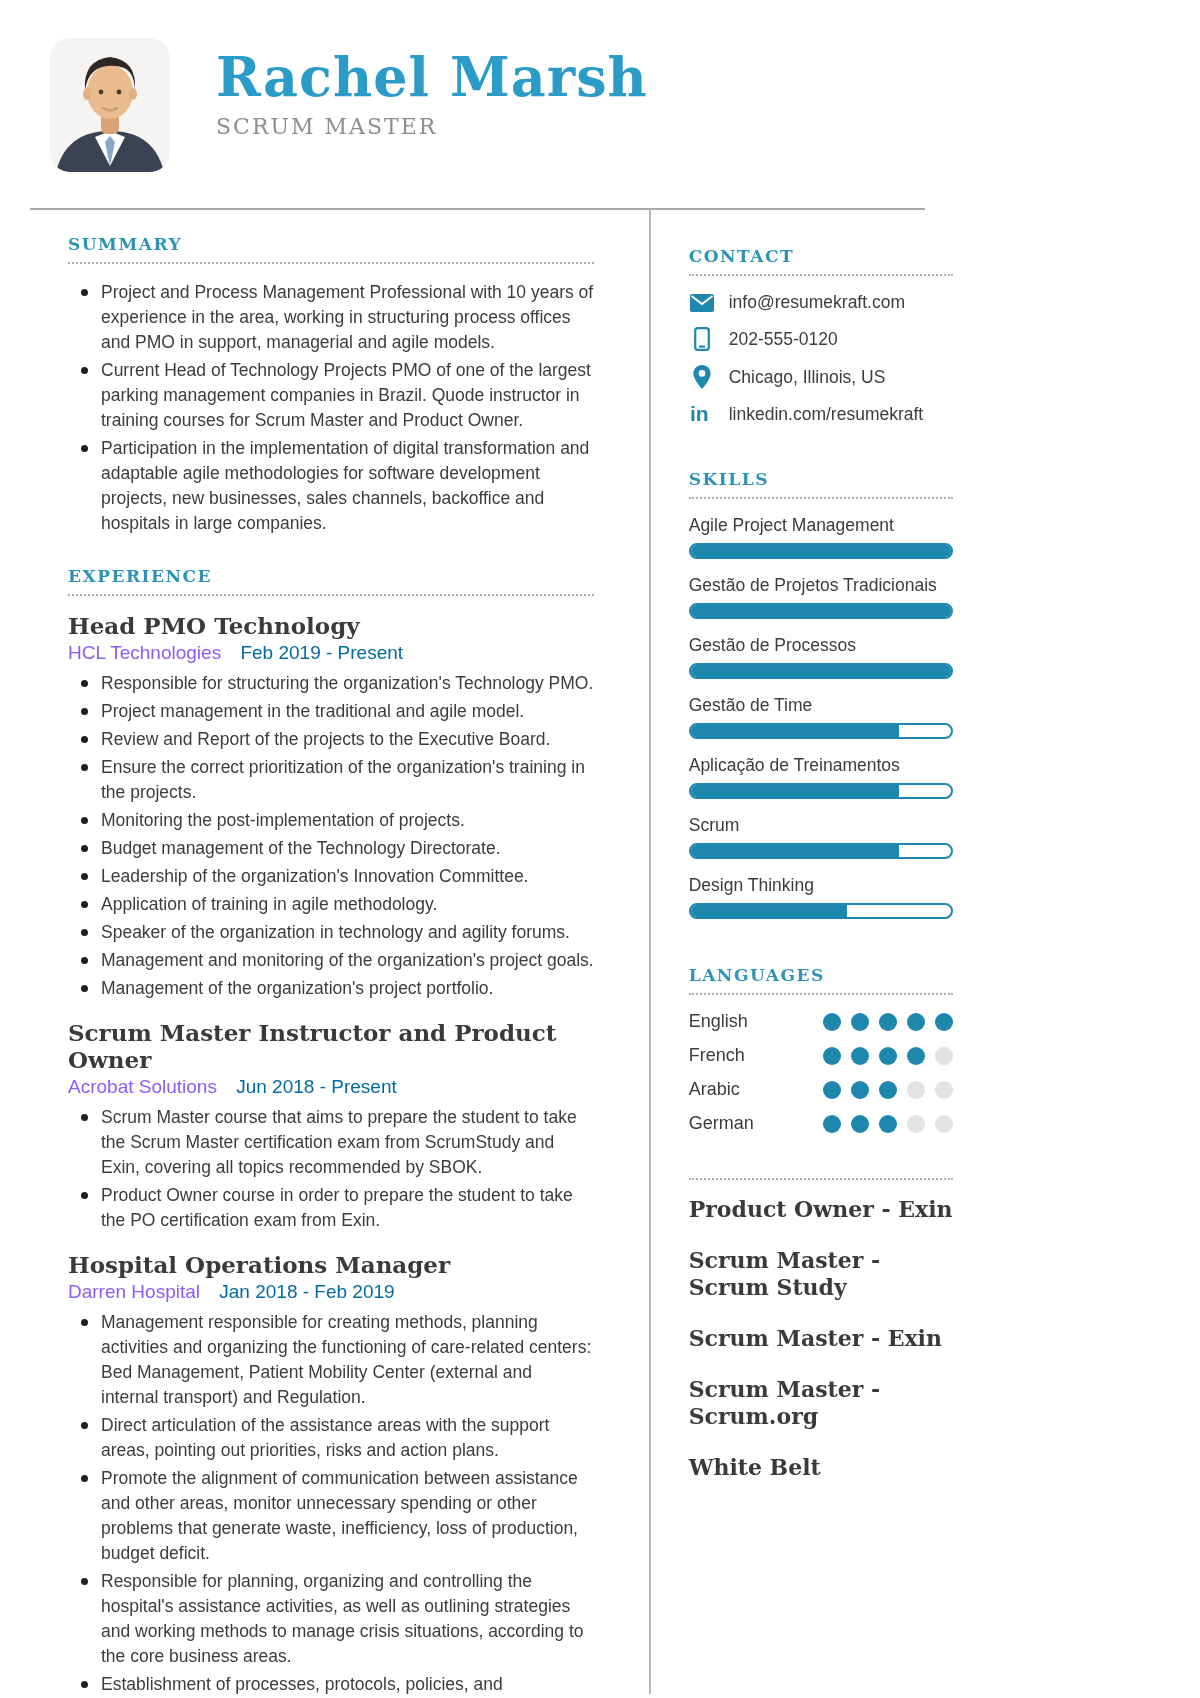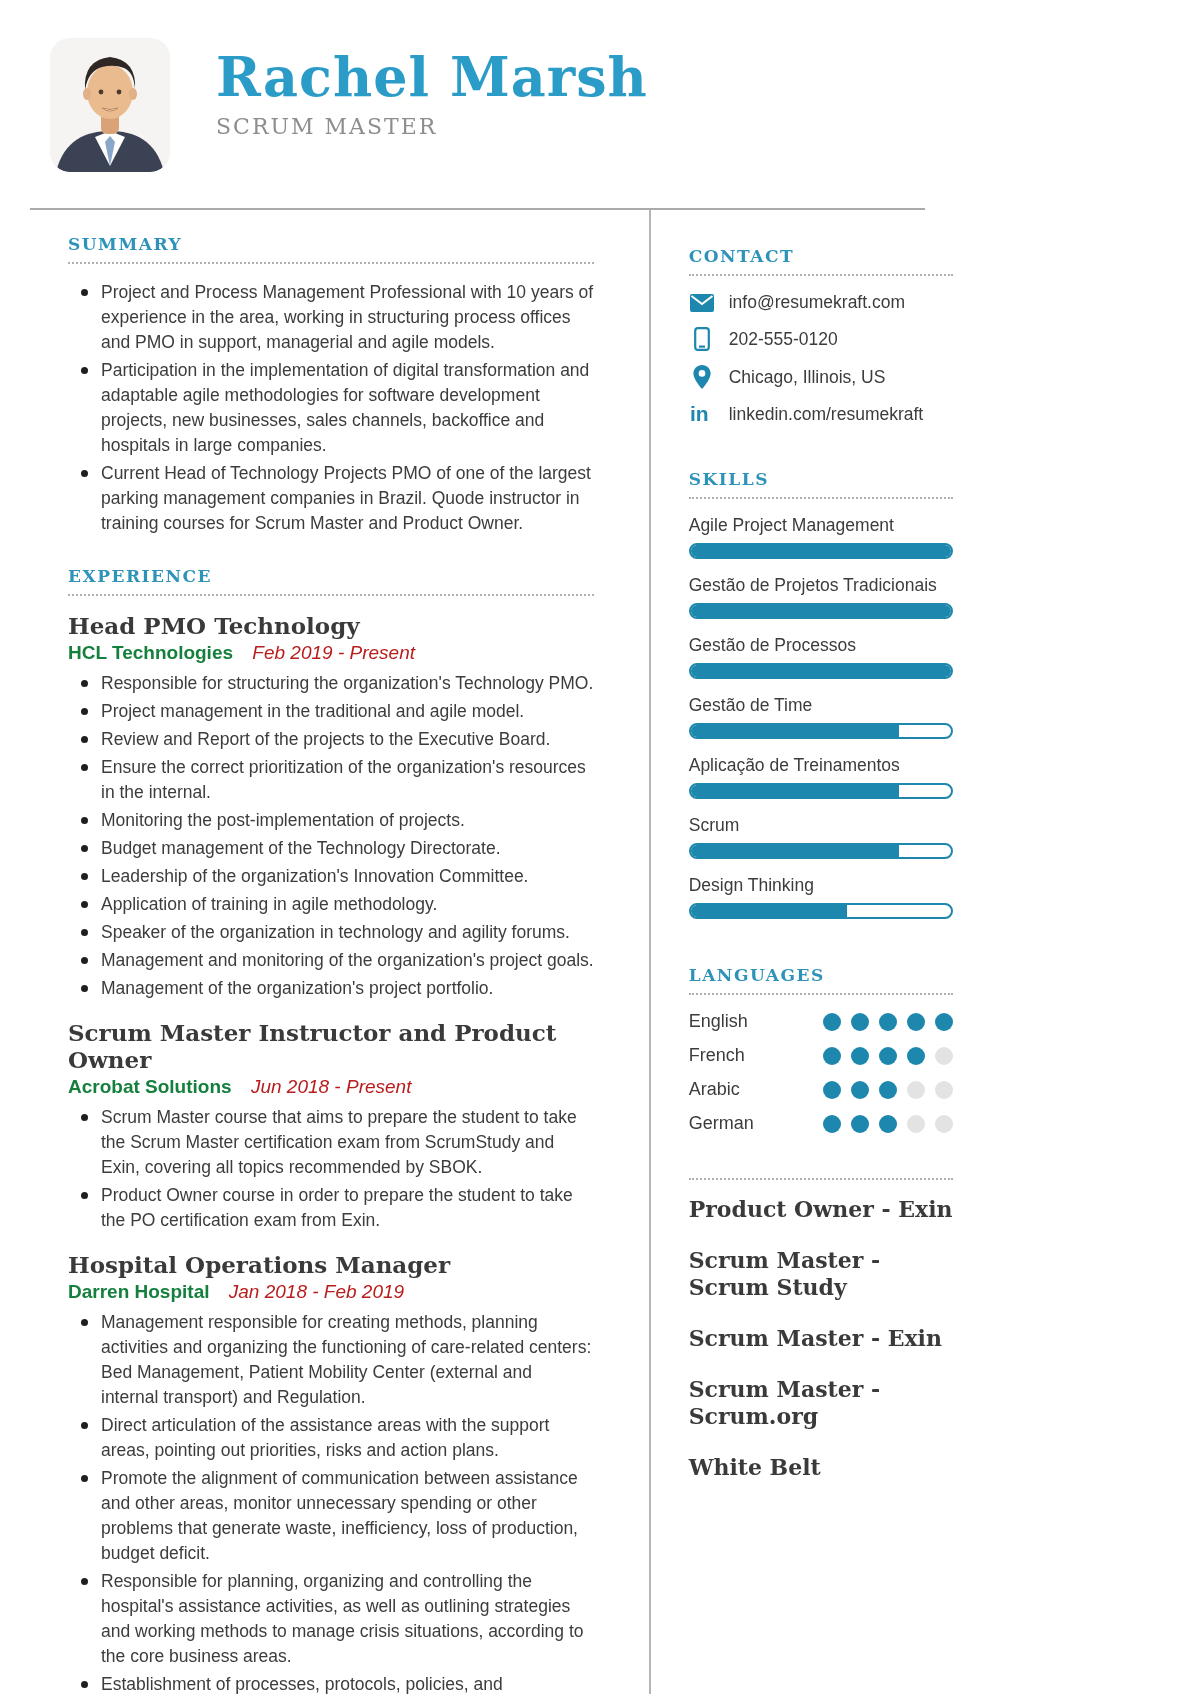--- a/index.html
+++ b/index.html
@@ -34,22 +34,22 @@
             font-size:17.5px;line-height:25px;color:#3c3c3c;}
   .blist li::before{content:'';position:absolute;left:13px;top:9px;width:7px;height:7px;
             border-radius:50%;background:#1f1f1f;}
 
   
   .job{margin-top:18px;}
   .job:first-child{margin-top:4px;}
   .job-title{margin:0 0 3px 0;font-family:"DejaVu Serif",serif;font-weight:bold;
              font-size:23px;color:#3a3a3a;}
   .job-meta{margin-bottom:7px;font-size:19px;}
-  .company{font-weight:bold;color:#15803d;}
-  .dates{font-style:italic;color:#b91c1c;margin-left:14px;}
+  .company{font-weight:normal;color:#8b5cf6;}
+  .dates{color:#0369a1;margin-left:14px;}
 
   
   .contact-row{display:flex;align-items:center;margin-bottom:14px;font-size:17.5px;}
   .cicon{width:26px;margin-right:14px;display:flex;align-items:center;justify-content:center;}
 
   
   .skills-sec{margin-top:44px;}
   .skill{margin-bottom:16px;}
   .skill-name{font-size:17.5px;margin-bottom:7px;}
   .bar{height:12px;border:2px solid #1d87ad;border-radius:9px;background:#fff;overflow:hidden;}
@@ -106,40 +106,40 @@
   <hr class="header-rule">
 
   <div class="columns">
 
     <main class="left-col">
       <section class="sec">
         <h2 class="sec-h">SUMMARY</h2>
         <div class="dotted"></div>
         <ul class="blist" id="summary-list">
             <li>Project and Process Management Professional with 10 years of experience in the area, working in structuring process offices and PMO in support, managerial and agile models.</li>
+            <li>Current Head of Technology Projects PMO of one of the largest parking management companies in Brazil. Quode instructor in training courses for Scrum Master and Product Owner.</li>
             <li>Participation in the implementation of digital transformation and adaptable agile methodologies for software development projects, new businesses, sales channels, backoffice and hospitals in large companies.</li>
-            <li>Current Head of Technology Projects PMO of one of the largest parking management companies in Brazil. Quode instructor in training courses for Scrum Master and Product Owner.</li>
           </ul>
       </section>
 
       <section class="sec">
         <h2 class="sec-h">EXPERIENCE</h2>
         <div class="dotted"></div>
         <div id="jobs-list">
             <div class="job">
     <h3 class="job-title">Head PMO Technology</h3>
     <div class="job-meta">
       <span class="company">HCL Technologies</span>
       <span class="dates">Feb 2019 - Present</span>
     </div>
     <ul class="blist">
                 <li>Responsible for structuring the organization's Technology PMO.</li>
                 <li>Project management in the traditional and agile model.</li>
                 <li>Review and Report of the projects to the Executive Board.</li>
-                <li>Ensure the correct prioritization of the organization's resources in the internal.</li>
+                <li>Ensure the correct prioritization of the organization's training in the projects.</li>
                 <li>Monitoring the post-implementation of projects.</li>
                 <li>Budget management of the Technology Directorate.</li>
                 <li>Leadership of the organization's Innovation Committee.</li>
                 <li>Application of training in agile methodology.</li>
                 <li>Speaker of the organization in technology and agility forums.</li>
                 <li>Management and monitoring of the organization's project goals.</li>
                 <li>Management of the organization's project portfolio.</li>
               </ul>
   </div>
             <div class="job">

